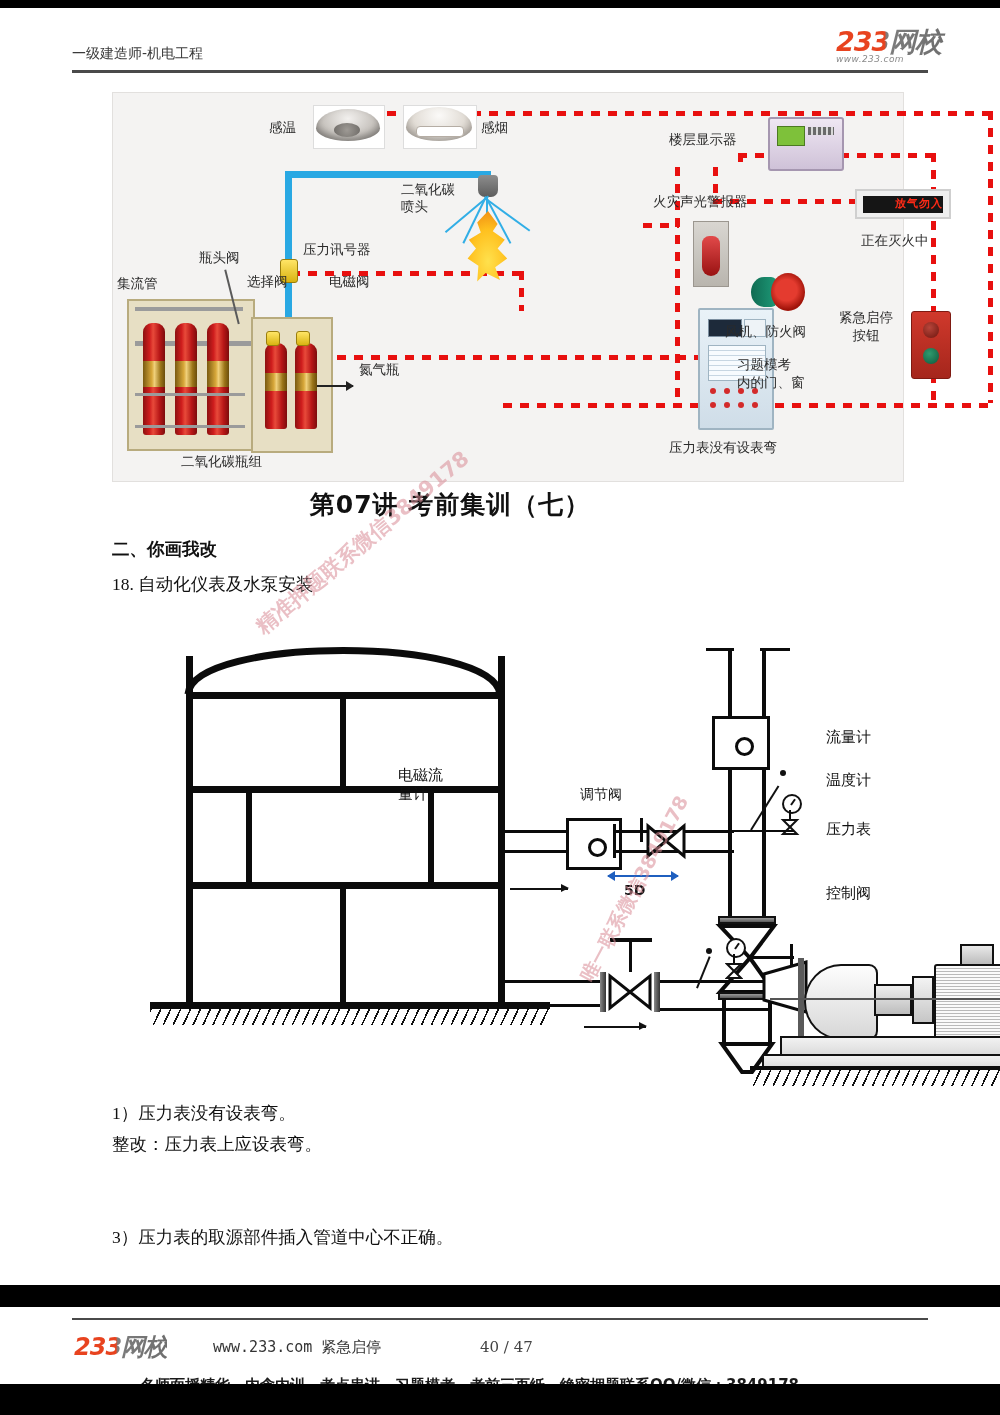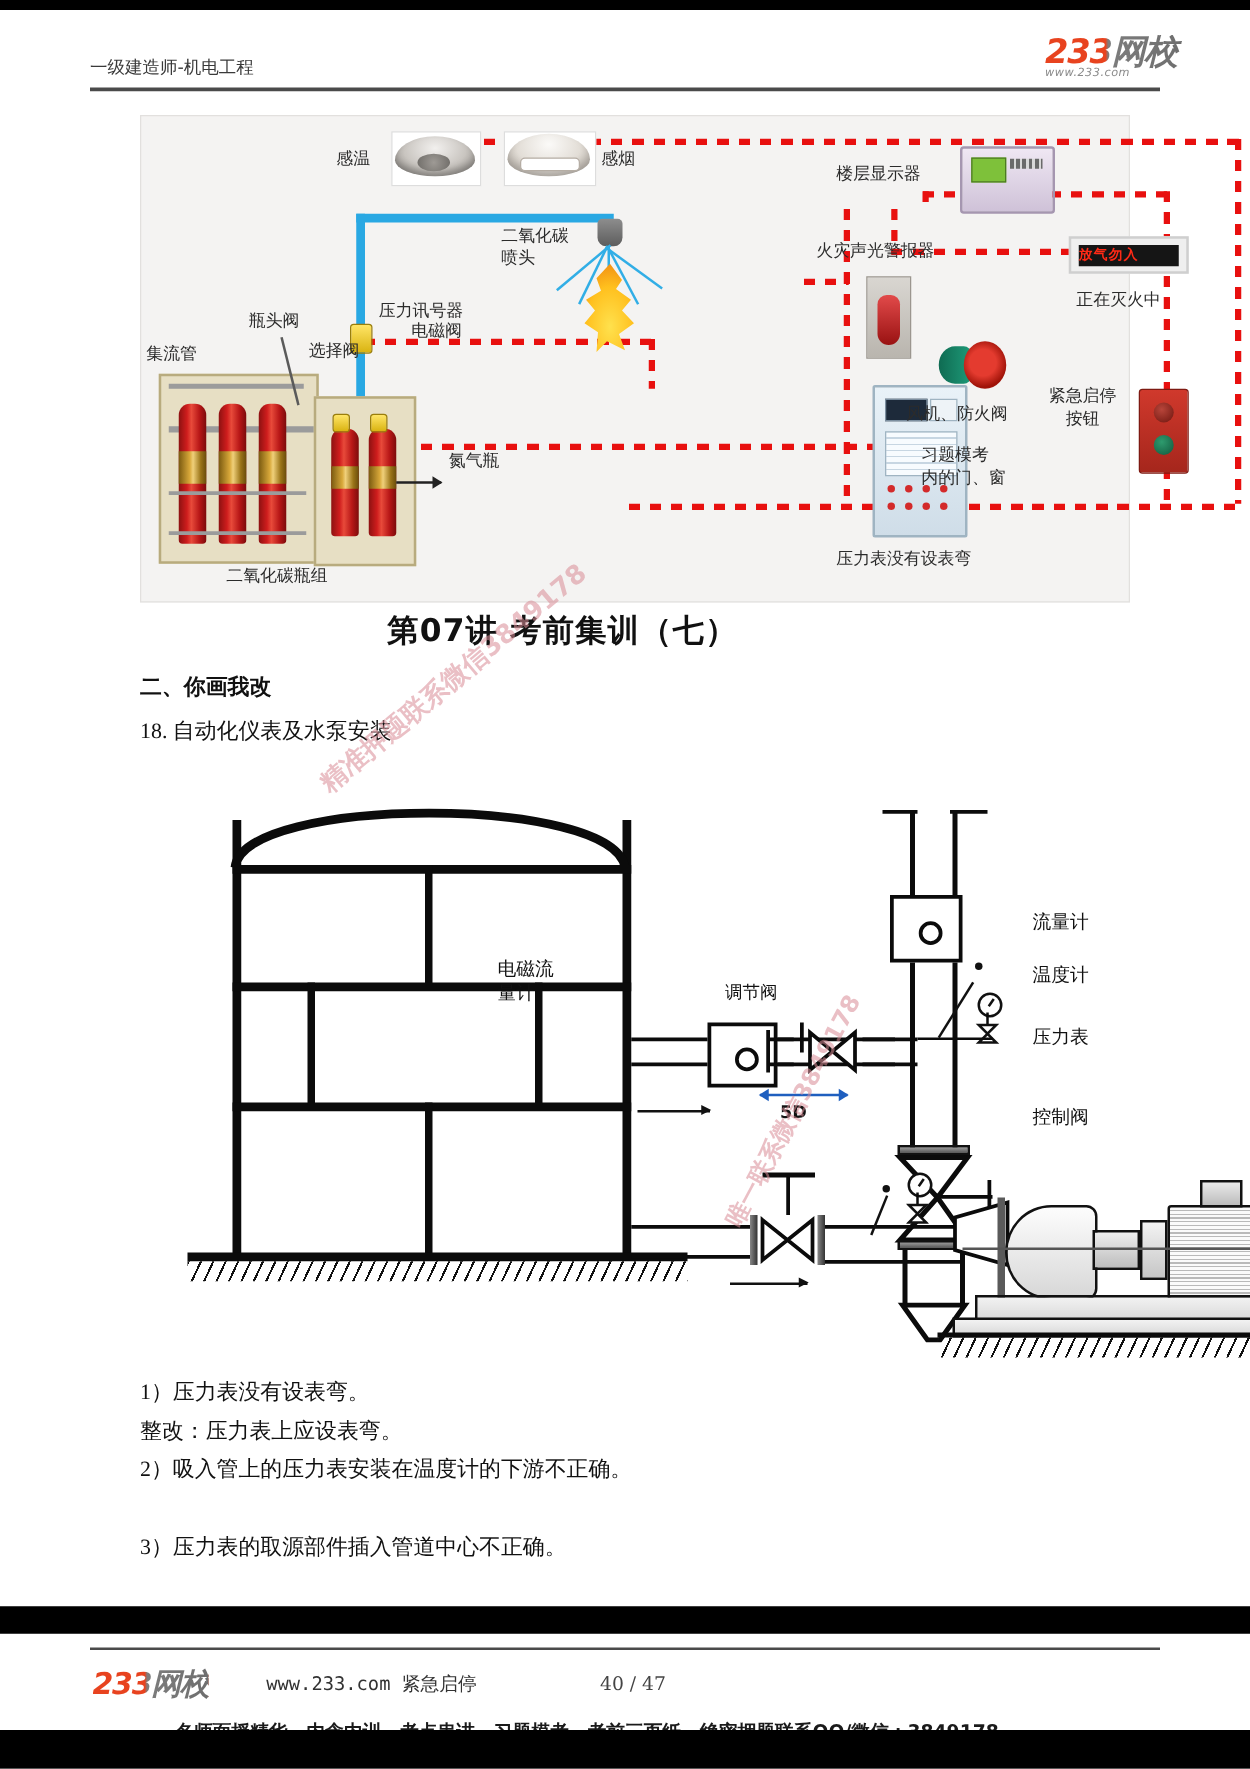--- a/index.html
+++ b/index.html
@@ -132,22 +132,22 @@
   .horn{position:absolute;left:638px;top:180px;width:54px;height:38px;}
   .horn .cone{position:absolute;left:0;top:4px;width:26px;height:30px;border-radius:50% 6px 6px 50%;
     background:linear-gradient(90deg,#0f6b52,#1e9a78);}
   .horn .face{position:absolute;left:20px;top:0;width:34px;height:38px;border-radius:50%;
     background:radial-gradient(circle at 45% 45%,#e43b2f 0 38%,#9e1208 70%,#c4281c 100%);}
 
   
   .banner{position:absolute;left:742px;top:96px;width:92px;height:26px;
     background:#efefef;border:2px solid #cfcfcf;display:flex;align-items:center;justify-content:center;}
   .banner span{display:block;width:80px;height:17px;background:#151515;color:#ff2a16;
-    font-family:Liberation Serif, serif;font-size:11px;font-weight:bold;
-    line-height:17px;text-align:left;letter-spacing:1px;}
+    font-family:Liberation Mono, monospace;font-size:11px;font-weight:bold;
+    line-height:17px;text-align:right;letter-spacing:1px;}
 
   
   .ebox{position:absolute;left:798px;top:218px;width:38px;height:66px;border-radius:3px;
     background:linear-gradient(180deg,#d0392c,#a5261c);border:1px solid #7e1a12;}
   .ebox .b1{position:absolute;left:11px;top:10px;width:16px;height:16px;border-radius:50%;
     background:radial-gradient(circle at 40% 35%,#b8453a,#6d150e);}
   .ebox .b2{position:absolute;left:11px;top:36px;width:16px;height:16px;border-radius:50%;
     background:radial-gradient(circle at 40% 35%,#2e9b6e,#10573c);}
 
   .arrowL{position:absolute;height:2px;background:#222;}
@@ -304,21 +304,21 @@
     <div class="bank" style="left:138px;top:224px;width:78px;height:132px;"></div>
     <div class="cyl" style="left:152px;top:250px;height:86px;">
         <div class="band" style="top:30px;height:18px;"></div>
       </div>
     <div class="cyl" style="left:182px;top:250px;height:86px;">
         <div class="band" style="top:30px;height:18px;"></div>
       </div>
     <div class="valveY" style="left:153px;top:238px;"></div>
     <div class="valveY" style="left:183px;top:238px;"></div>
     <div class="lbl" style="left:134px;top:180px;">选择阀</div>
-    <div class="lbl" style="left:216px;top:164px;">电磁阀</div>
+    <div class="lbl" style="left:216px;top:180px;">电磁阀</div>
     <div class="lbl" style="left:246px;top:268px;white-space:pre;line-height:1.3;">氮气瓶</div>
     <div class="arrowL" style="left:204px;top:292px;width:36px;transform:scaleX(-1);"></div>
     <div class="lbl" style="left:68px;top:360px;">二氧化碳瓶组</div>
 
     <div class="facp">
       <div class="scr"></div>
       <div class="kp"></div>
       <div class="rows"></div>
       <div class="leds">
         <i style="left:2px;top:2px;"></i>
@@ -480,21 +480,20 @@
 
     <div class="ln" style="left:620px;top:370px;width:290px;height:1.5px;background:#555;"></div>
     <div class="base" style="left:630px;top:408px;width:280px;height:18px;"></div>
     <div class="base" style="left:612px;top:426px;width:316px;height:12px;"></div>
     <div class="ln" style="left:600px;top:438px;width:340px;height:4px;"></div>
     <div class="hatch" style="left:600px;top:442px;width:340px;"></div>
   </div>
 
   <div class="ans" style="top:1101px;">1）压力表没有设表弯。</div>
   <div class="ans" style="top:1132px;">整改：压力表上应设表弯。</div>
-  <div class="ans" style="top:1163px;">2）吸入管上的压力表安装在温度计的下游不正确。</div>
   <div class="ans" style="top:1225px;">3）压力表的取源部件插入管道中心不正确。</div>
 
   <div class="wm wm1">精准押题联系微信3849178</div>
   <div class="wm wm2">唯一联系微信3849178</div>
 
   <div class="strip-bottom"></div>
   <div class="ftr-rule"></div>
   <div class="ftr-logo">233网校</div>
   <div class="ftr-txt">www.233.com 紧急启停</div>
   <div class="ftr-page">40 / 47</div>

